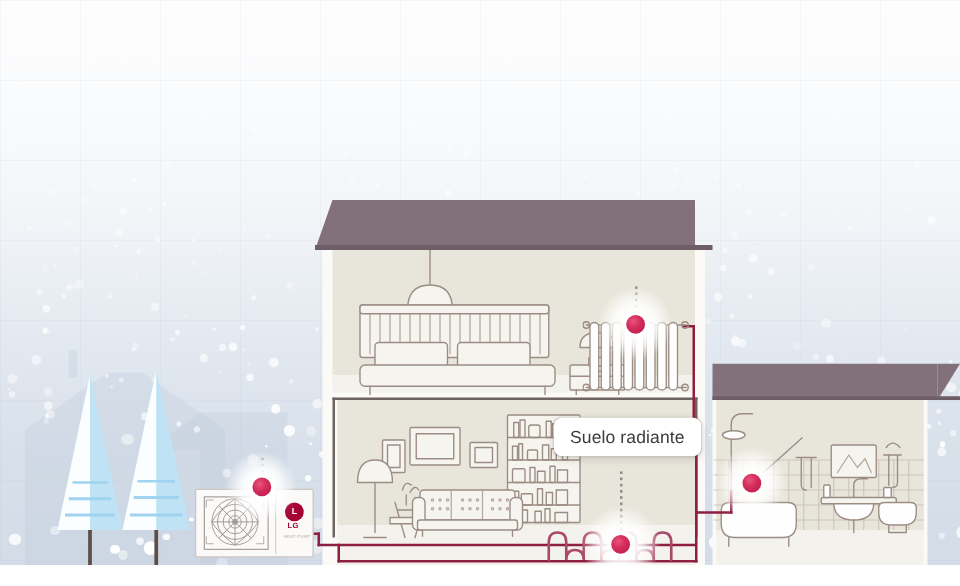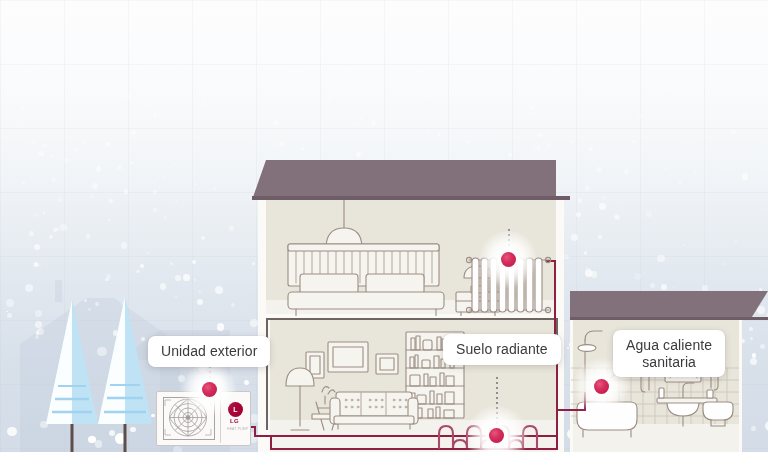--- a/index.html
+++ b/index.html
@@ -915,20 +915,17 @@
   <div class="hot" style="left:594px;top:379px;"></div>
 
   <div class="leader-dot" style="left:508px;top:229px;height:26px;"></div>
   <div class="leader-dot" style="left:209px;top:366px;height:22px;"></div>
   <div class="leader-dot" style="left:496px;top:377px;height:56px;"></div>
   <svg class="leader" width="44" height="42" viewBox="0 0 44 42" style="left:600px;top:348px;">
     <path d="M42,2 L2,38" stroke="#8d8d8d" stroke-width="1" fill="none"></path>
   </svg>
 
 
-  <div class="callout" style="left:148px;top:336px;">Unidad exterior</div>
 
   <div class="callout" style="left:443px;top:334px;">Suelo radiante</div>
 
-  <div class="callout" style="left:613px;top:330px;">Agua caliente
-sanitaria</div>
 
 </div>
 
 </body></html>

